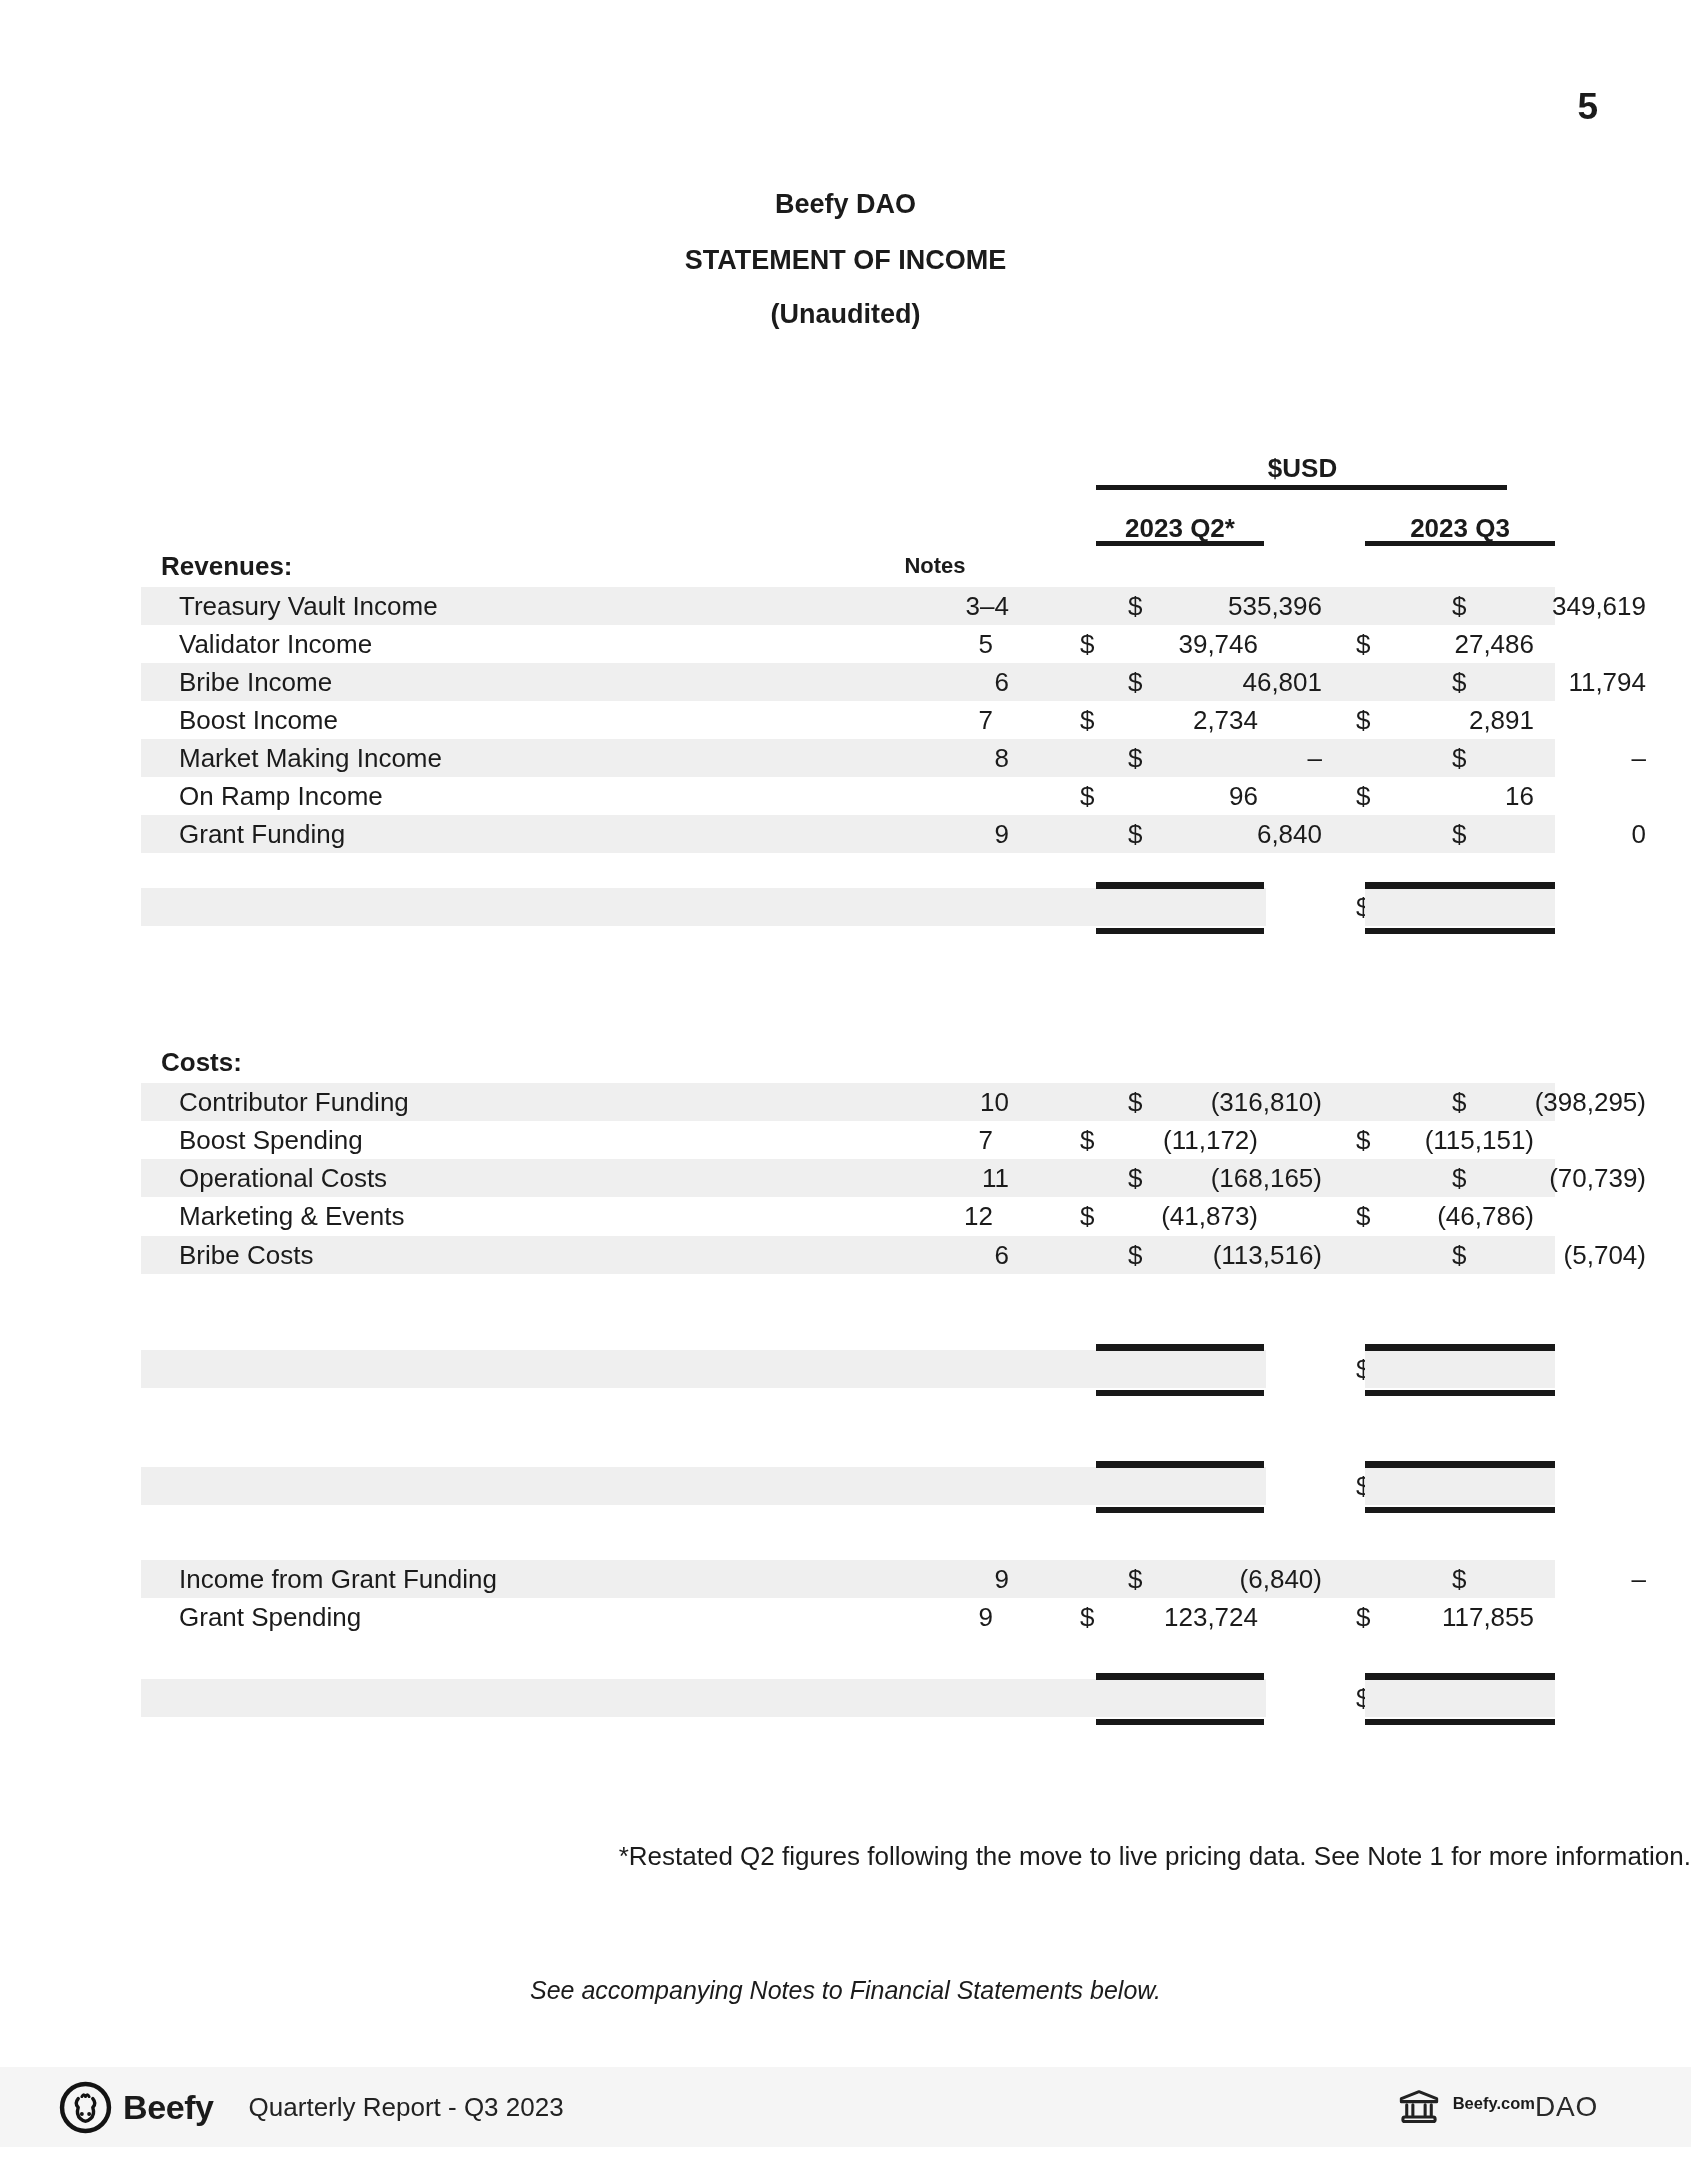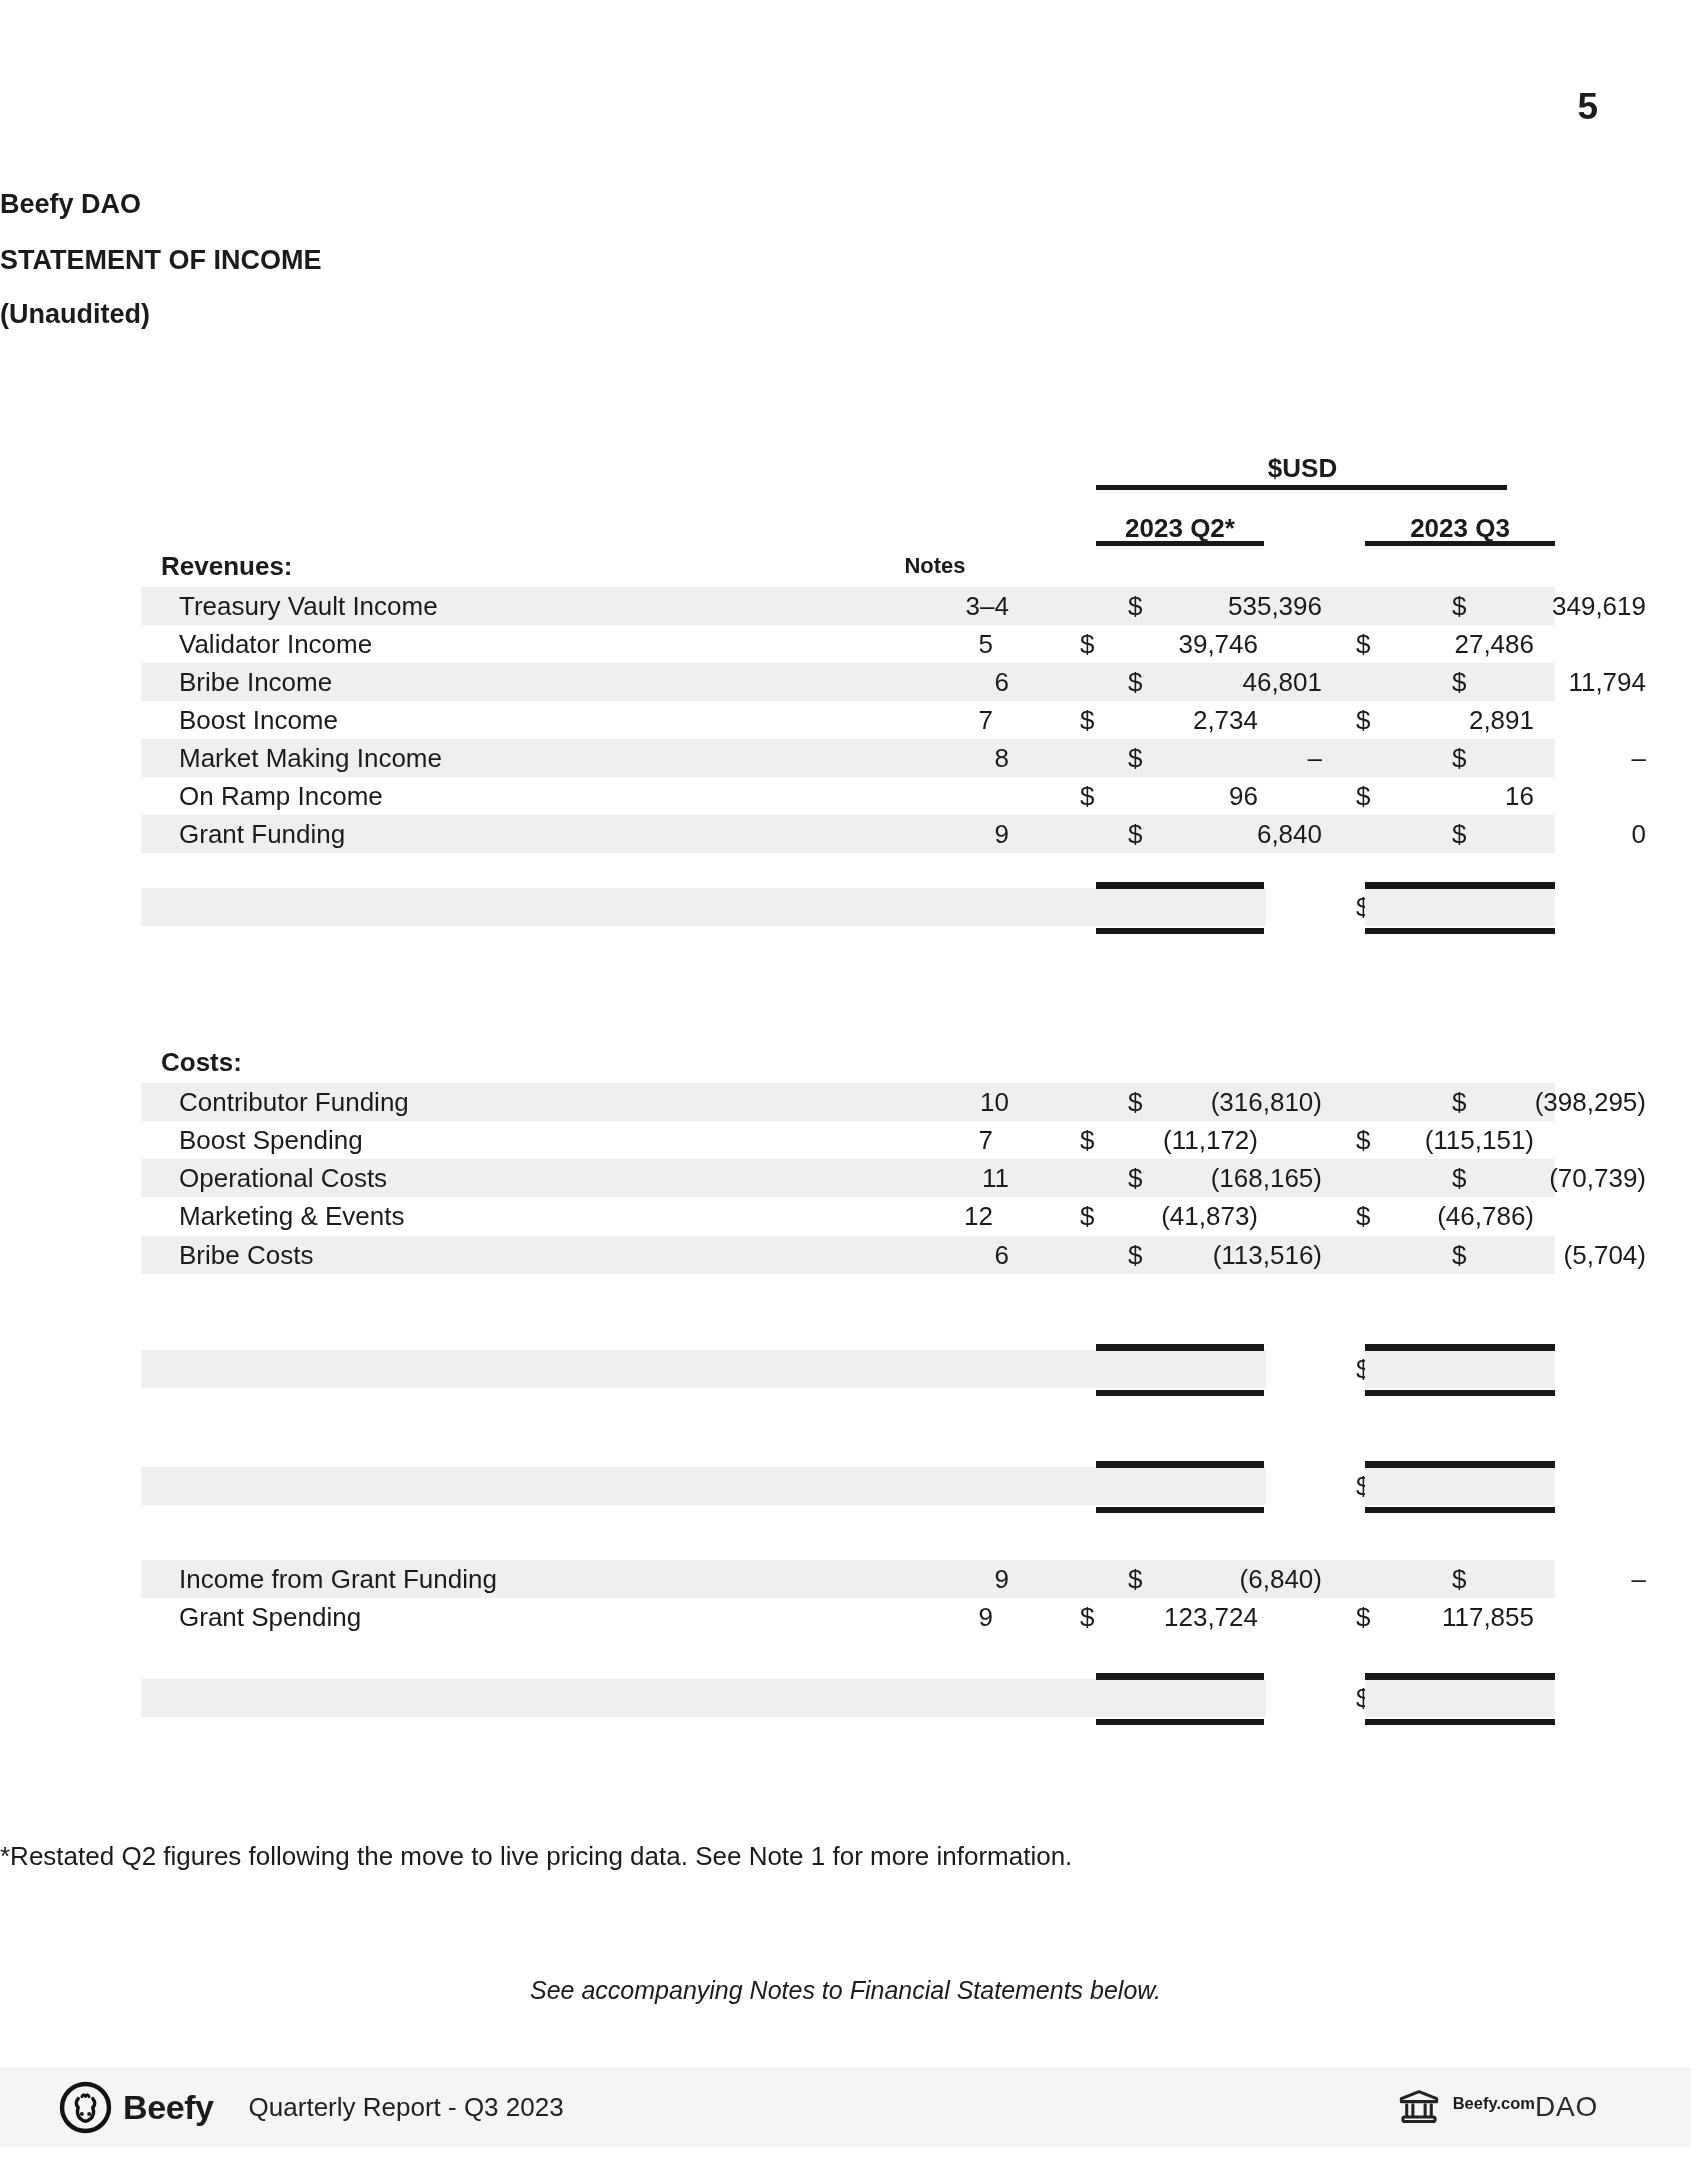--- a/index.html
+++ b/index.html
@@ -1,21 +1,21 @@
 <!DOCTYPE html>
 <html style="font-size:13.2px"><head>
 <meta charset="utf-8">
 <style>
   html,body{margin:0;padding:0;background:#888;}
   .sheet{position:relative;width:1691px;height:2183px;background:#ffffff;color:#1b1b1b;
          font-family:"Liberation Sans",sans-serif;overflow:hidden;margin:0 auto;}
 
   .page-number{position:absolute;top:86px;right:93px;font-size:37px;font-weight:700;}
 
-  .title{position:absolute;left:0;width:1691px;text-align:left;font-weight:700;font-size:27px;}
+  .title{position:absolute;left:0;width:1691px;text-align:center;font-weight:700;font-size:27px;}
   .t1{top:189px}.t2{top:245px}.t3{top:299px}
 
   .usd-header{position:absolute;top:453px;left:1100px;width:405px;text-align:center;
               font-size:26px;font-weight:700;}
   .rule{position:absolute;height:5px;background:#181818;}
   .usd-rule{top:485px;left:1096px;width:411px;}
   .col-header{position:absolute;top:513px;font-size:26px;font-weight:700;text-align:center;}
   .q2h{left:1096px;width:168px;}
   .q3h{left:1365px;width:190px;}
   .q2-rule{top:541px;left:1096px;width:168px;}
@@ -41,21 +41,21 @@
   .row.total{background:none;}
   .seg{position:absolute;top:0;height:38px;background:#efefef;}
   .seg-left{left:0;width:1125px;}
   .seg-right{left:1224px;width:190px;}
   .bar{position:absolute;height:6.6px;background:#181818;}
   .bq2{left:955px;width:168px;}
   .bq3{left:1224px;width:190px;}
   .bar.t{top:-5.8px;}
   .bar.b{bottom:-8.3px;}
 
-  .footnote{position:absolute;left:0;width:1691px;top:1841px;text-align:left;
+  .footnote{position:absolute;left:0;width:1691px;top:1841px;text-align:right;
             font-size:26px;font-weight:500;}
   .see-notes{position:absolute;left:0;width:1691px;top:1976px;text-align:center;
              font-size:25px;font-style:italic;font-weight:400;}
 
   .footer{position:absolute;left:0;top:2067px;width:1691px;height:80px;background:#f5f5f5;}
   .footer-left{position:absolute;left:58px;top:0;height:80px;display:flex;align-items:center;}
   .brand{font-size:34px;font-weight:800;margin-left:10px;letter-spacing:-0.4px;}
   .report{font-size:26px;font-weight:500;margin-left:35px;color:#222;}
   .footer-right{position:absolute;right:93px;top:0;height:80px;display:flex;align-items:center;gap:10.8px;}
   .dao-text{display:flex;justify-content:center;}

